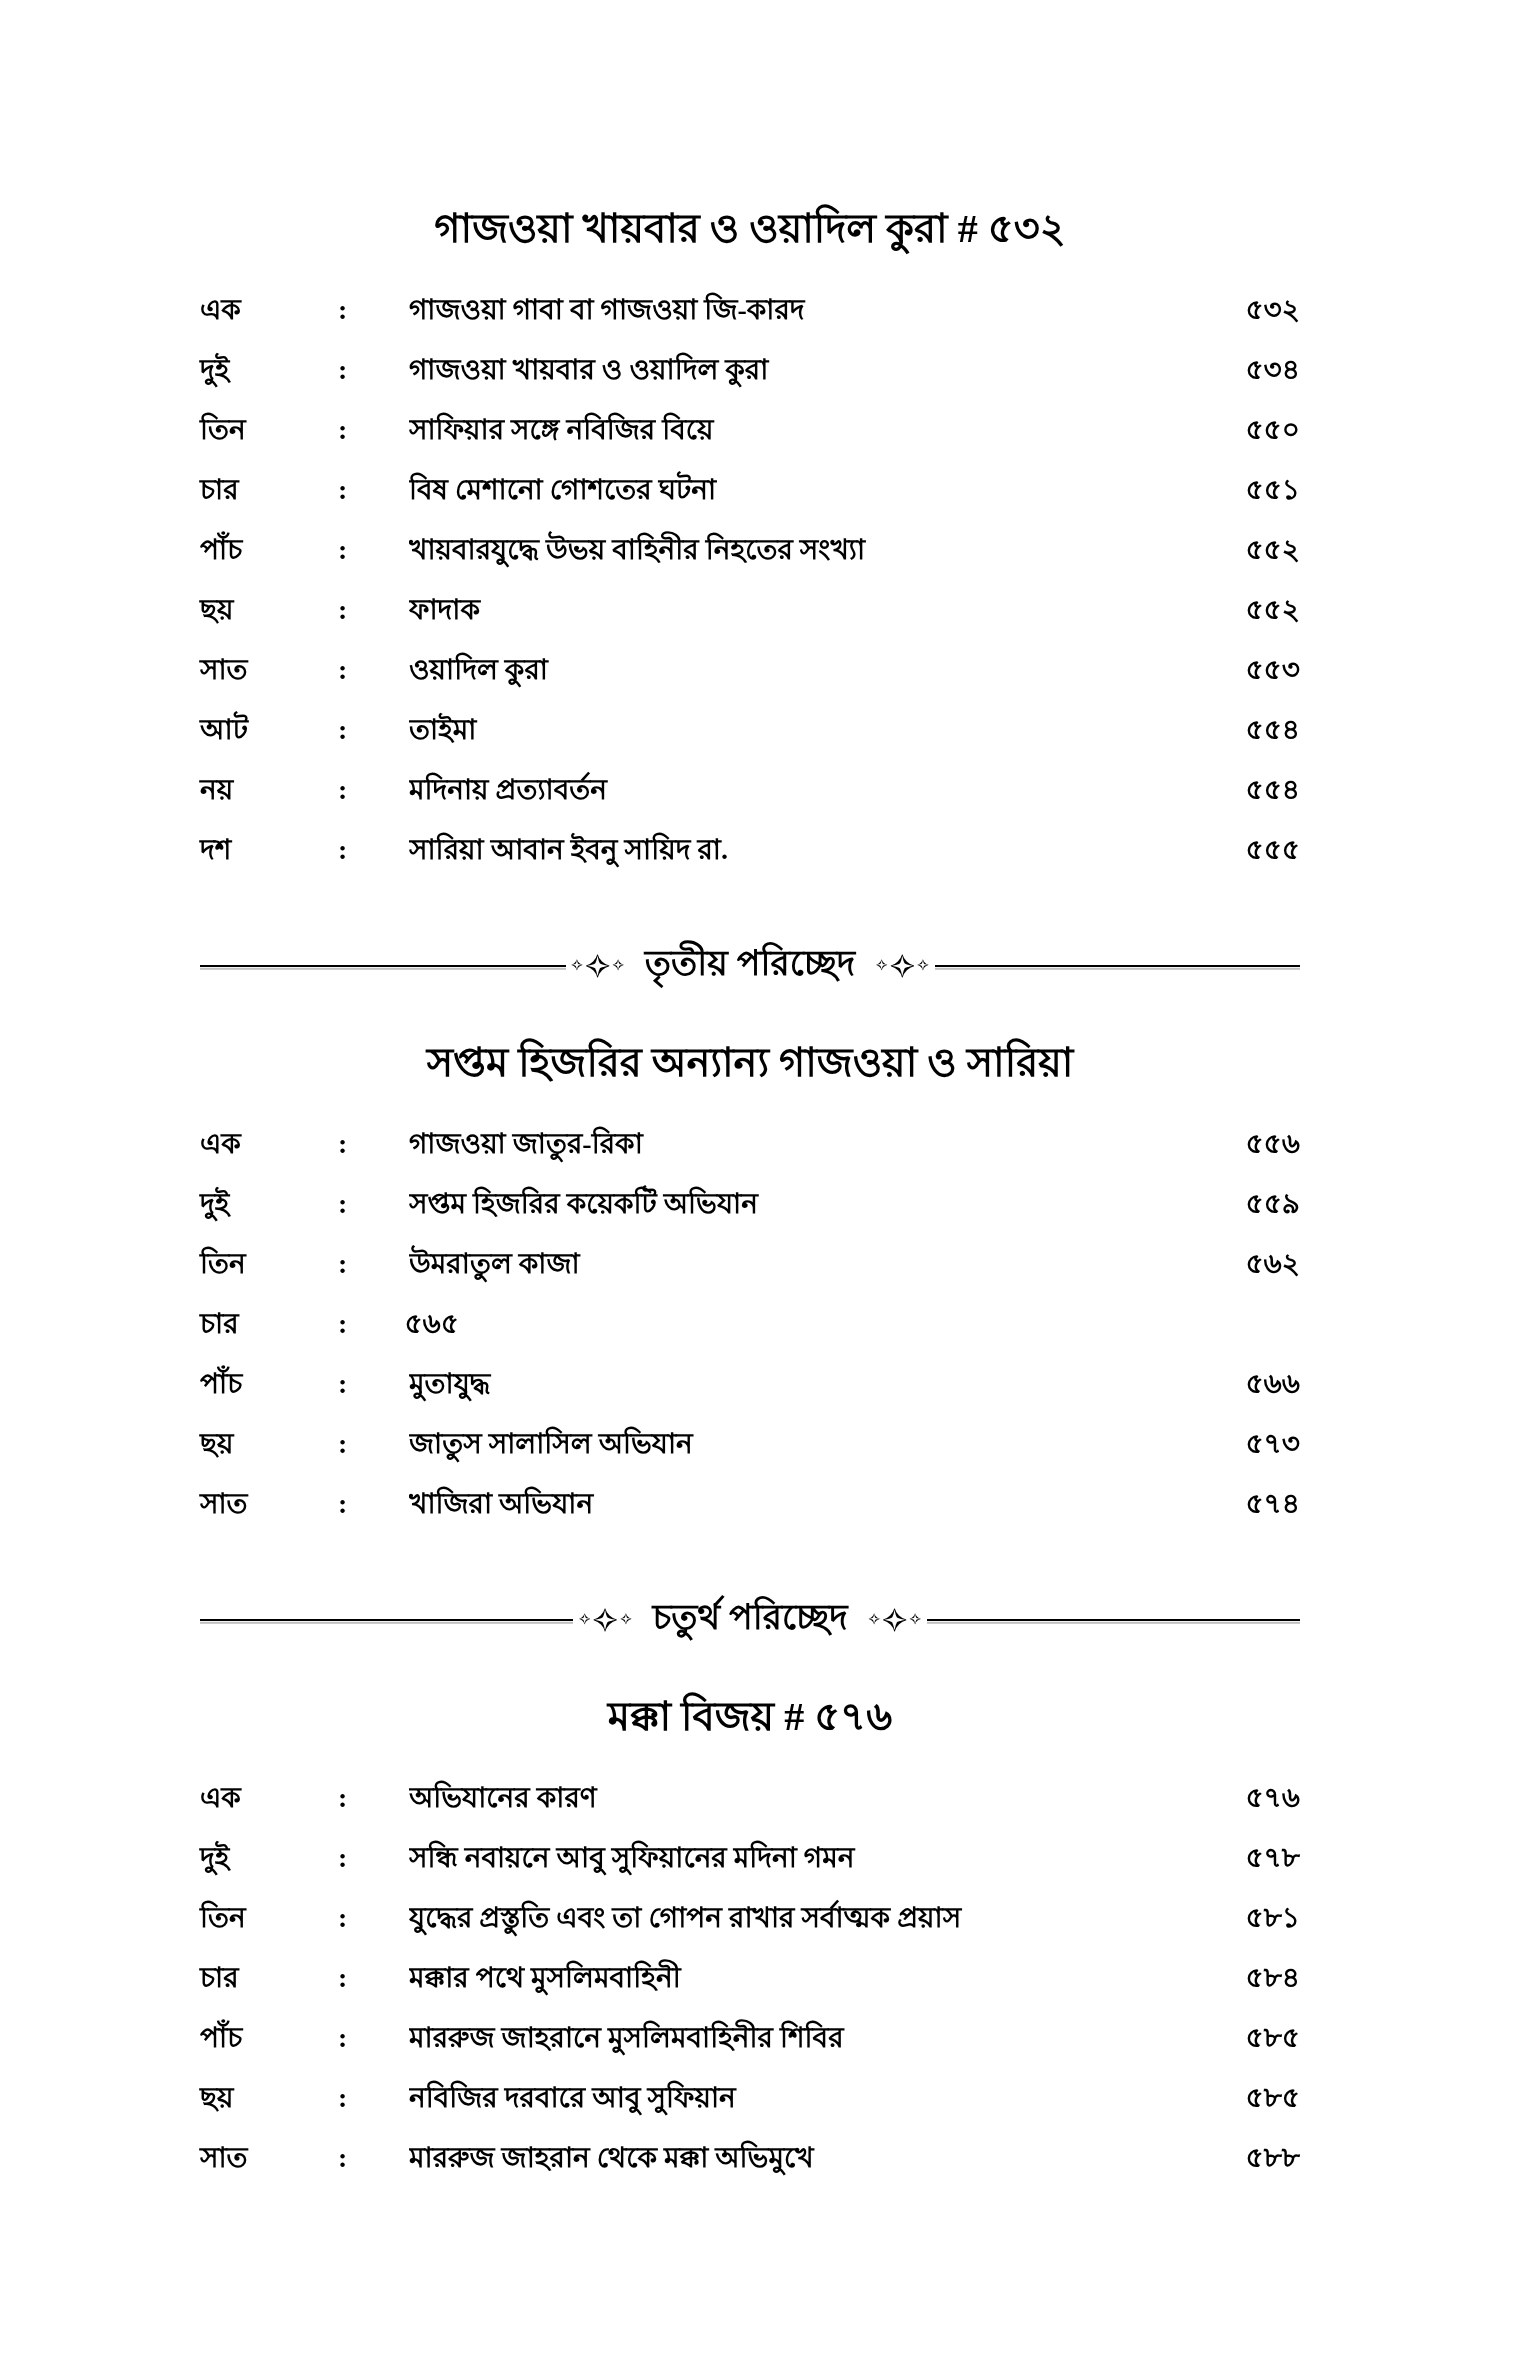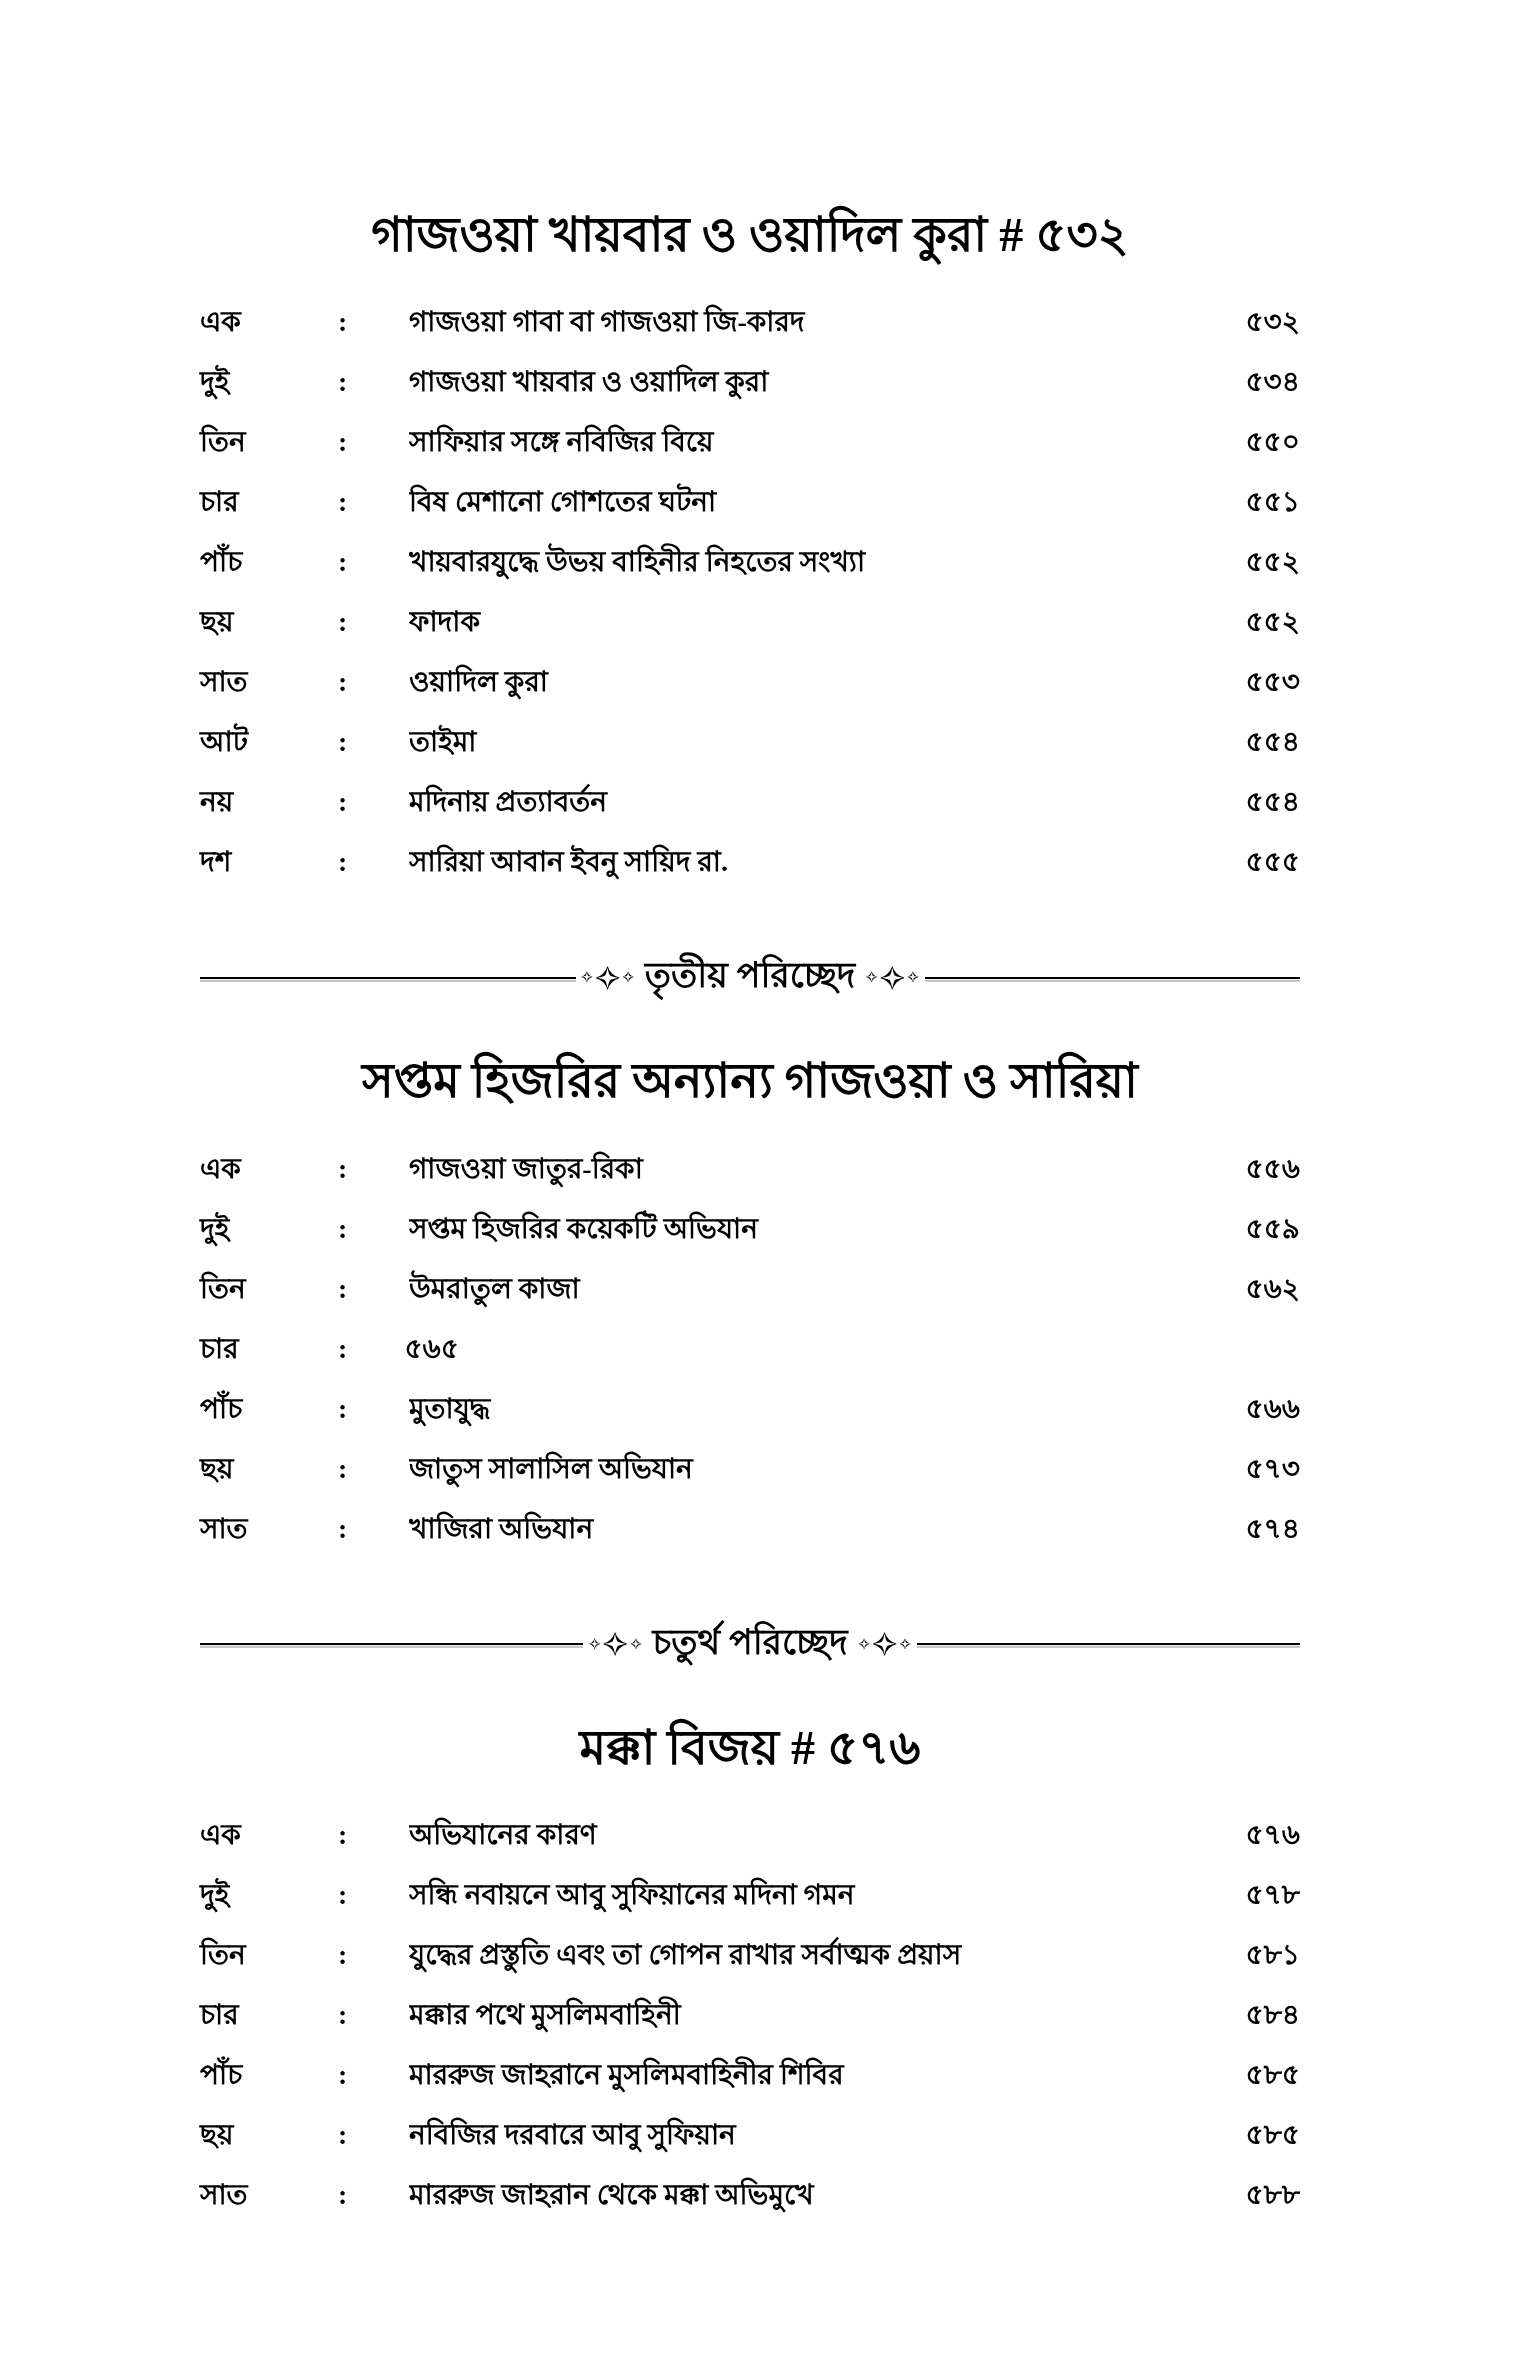--- a/index.html
+++ b/index.html
@@ -23,42 +23,42 @@
     background: #ffffff;
   }
   .toc-section { display: block; }
 
   
   .section-heading {
     text-align: center;
     margin: 0 0 28px 0;
   }
   .heading-line {
-    font-size: 48px;
+    font-size: 40px;
     font-weight: 700;
     line-height: 1.55;
     white-space: nowrap;
   }
 
   
   .chapter-divider {
     display: flex;
     align-items: center;
     margin: 48px 0 37px 0;
   }
   .divider-rule {
     flex: 1;
     height: 0;
     border-top: 2.8px solid #000000;
     box-shadow: 0 2.8px 0 rgba(0,0,0,0.25);
   }
   .divider-label {
     font-size: 35px;
     font-weight: 700;
-    margin: 0 5px;
+    margin: 0 15px;
     white-space: nowrap;
   }
   .orn-group {
     display: flex;
     align-items: center;
     margin: 0 5.6px;
   }
   .orn-small {
     font-size: 15px;
     line-height: 1;

